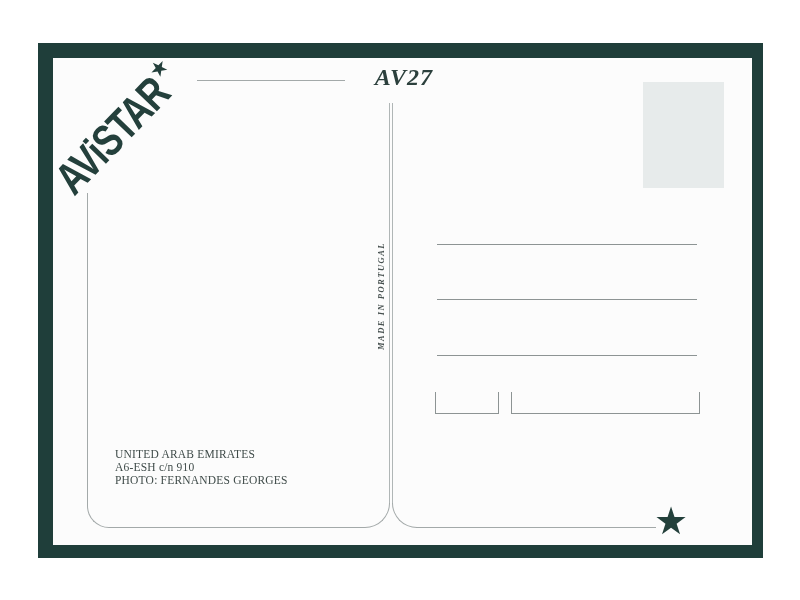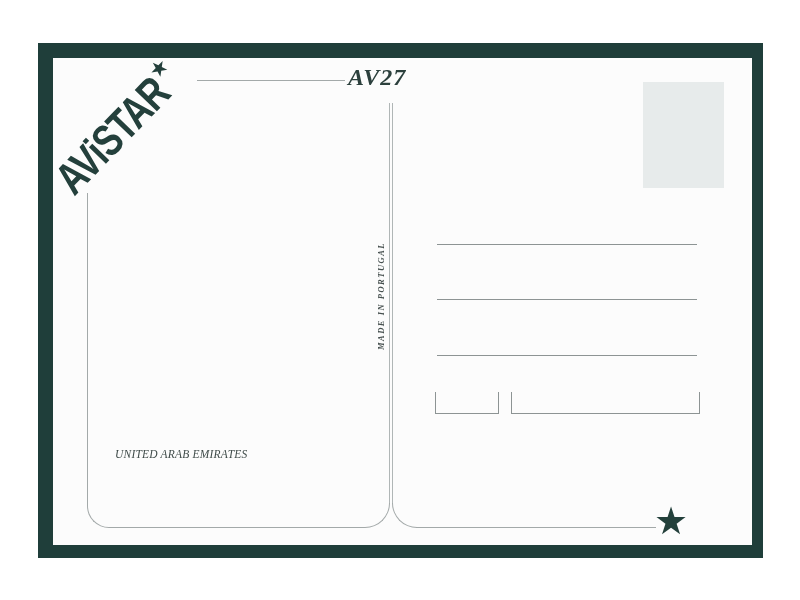--- a/index.html
+++ b/index.html
@@ -28,21 +28,21 @@
     font-family:"Liberation Sans", sans-serif;
     font-weight:bold;font-size:35px;letter-spacing:-1px;
     transform:scaleY(1.28);
   }
   .logo-star{
     display:inline-block;font-size:21px;vertical-align:18px;margin-left:1px;
   }
   
   .top-rule{position:absolute;left:144px;top:22px;width:148px;height:1px;background:#a3a9a9;}
   .card-number{
-    position:absolute;left:295px;top:6px;width:85px;text-align:left;
+    position:absolute;left:295px;top:6px;width:85px;text-align:right;
     font-weight:bold;font-style:italic;font-size:24px;letter-spacing:1px;color:#2c403d;
   }
   
   .divider-line{position:absolute;top:45px;width:1px;height:400px;background:#b0b6b6;}
   .dl-left{left:336px;} .dl-right{left:339px;}
   .divider-curve{position:absolute;top:445px;width:24px;height:24px;border:0 solid #a3a9a9;}
   .dc-left{left:312px;border-right-width:1px;border-bottom-width:1px;border-bottom-right-radius:25px;}
   .dc-right{left:339px;border-left-width:1px;border-bottom-width:1px;border-bottom-left-radius:25px;}
   .made-in{
     position:absolute;left:254px;top:232px;width:150px;height:12px;
@@ -60,21 +60,21 @@
   .stamp-box{position:absolute;left:590px;top:24px;width:81px;height:106px;background:#e7ebeb;}
   .addr-line{position:absolute;left:384px;width:260px;height:1px;background:#8d9494;}
   .al-1{top:186px;} .al-2{top:241px;} .al-3{top:297px;}
   .code-box{position:absolute;top:334px;height:21px;
     border-left:1px solid #8d9494;border-right:1px solid #8d9494;border-bottom:1px solid #8d9494;}
   .code-box-small{left:382px;width:62px;}
   .code-box-large{left:458px;width:187px;}
   
   .caption{
     position:absolute;left:62px;top:390px;
-    font-style:italic;font-size:11.5px;line-height:13.2px;color:#3f4b49;
+    font-size:11.5px;line-height:13.2px;color:#3f4b49;
     letter-spacing:.2px;white-space:nowrap;
   }
   
   .corner-star{
     position:absolute;left:601px;top:444px;
     font-size:38px;line-height:38px;color:#23403b;
     font-family:"DejaVu Sans", sans-serif;
   }
 </style>
 </head>
@@ -103,18 +103,20 @@
     <div class="stamp-box"></div>
     <div class="addr-line al-1"></div>
     <div class="addr-line al-2"></div>
     <div class="addr-line al-3"></div>
     <div class="code-box code-box-small"></div>
     <div class="code-box code-box-large"></div>
     <div class="right-bottom"></div>
 
     <div class="caption">
       <div>UNITED ARAB EMIRATES</div>
+      <div>A6-ESH c/n 910</div>
+      <div>PHOTO: FERNANDES GEORGES</div>
     </div>
 
     <div class="corner-star">★</div>
 
   </div>
 </div>
 
 </body></html>

